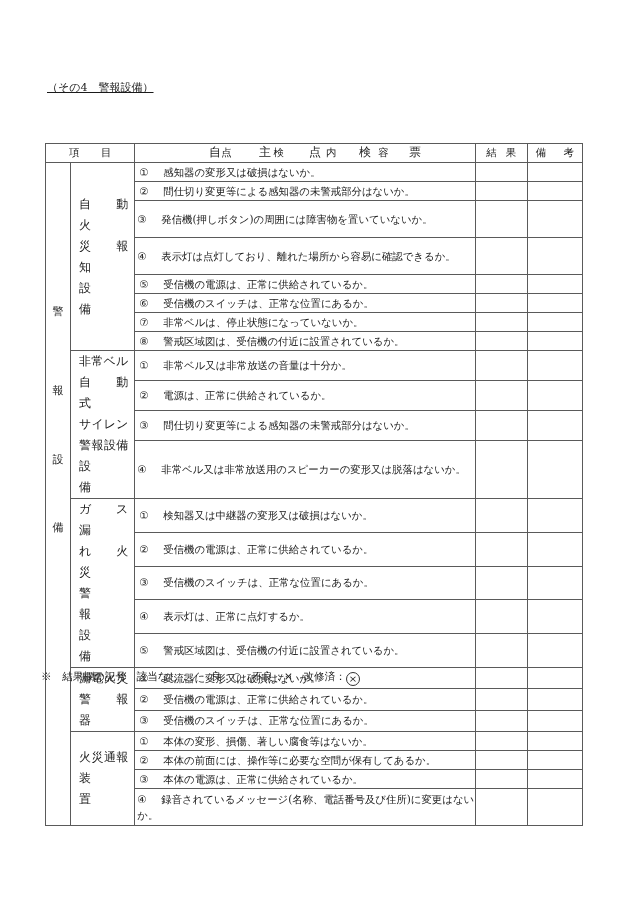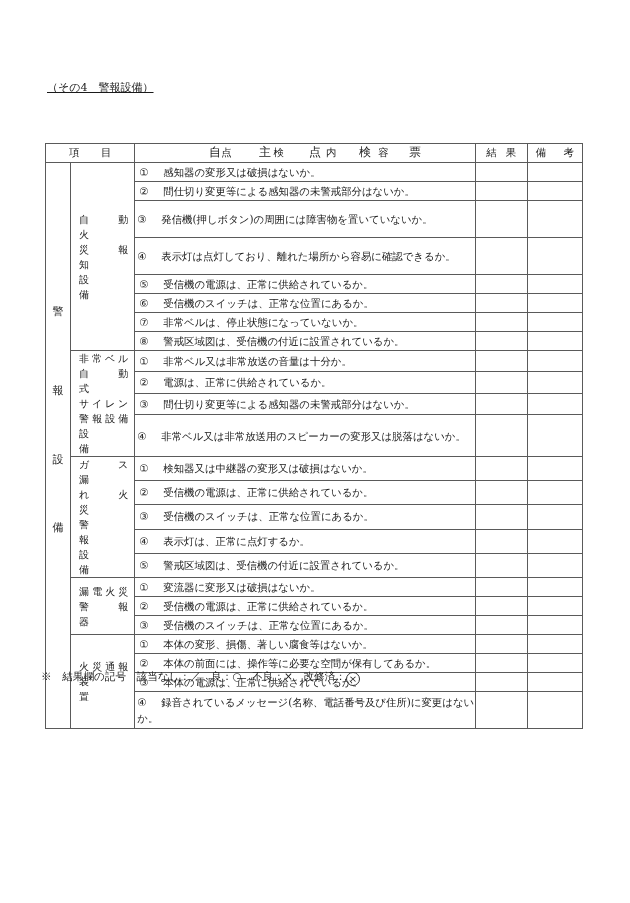--- a/index.html
+++ b/index.html
@@ -14,21 +14,21 @@
   .c-sub { width: 64px; }
   .c-content { width: 339px; }
   .c-res { width: 52px; }
   .c-note { width: 55px; }
   td.item { height: 18px; padding-left: 4px !important; line-height: 15px; white-space: nowrap; overflow: hidden; }
   td.item.two { height: 36px; white-space: normal; line-height: 16px; padding-left: 2px !important; }
   td.item .num { display: inline-block; width: 24px; }
   td.cat { text-align: center; vertical-align: middle; position: relative; }
   td.cat .cat-chars { position: absolute; left: 0; width: 100%; top: 0; height: 100%; }
   td.cat .cat-chars span { position: absolute; left: 0; width: 100%; text-align: center; font-size: 11px; }
-  td.sub { text-align: justify; text-align-last: justify; vertical-align: middle; padding: 0 6px 0 8px !important; line-height: 15px; font-size: 10px; }
+  td.sub { text-align: justify; text-align-last: justify; vertical-align: middle; padding: 0 6px 0 8px !important; line-height: 21px; font-size: 12px; }
   td.sub div { text-align: justify; text-align-last: justify; }
   th .sp { display: flex; justify-content: space-around; padding: 0 12px; }
   th .sp.wide { justify-content: center; gap: 46px; }
   .footnote { position: absolute; left: 41px; top: 670px; font-size: 10.6px; white-space: pre; }
   .footnote .circx { display: inline-block; width: 12px; height: 12px; border: 1px solid #333; border-radius: 50%; text-align: center; line-height: 12px; font-size: 10px; vertical-align: -2px; }
 </style>
 </head>
 <body>
 
 <div class="page-label">（その4　警報設備）</div>

